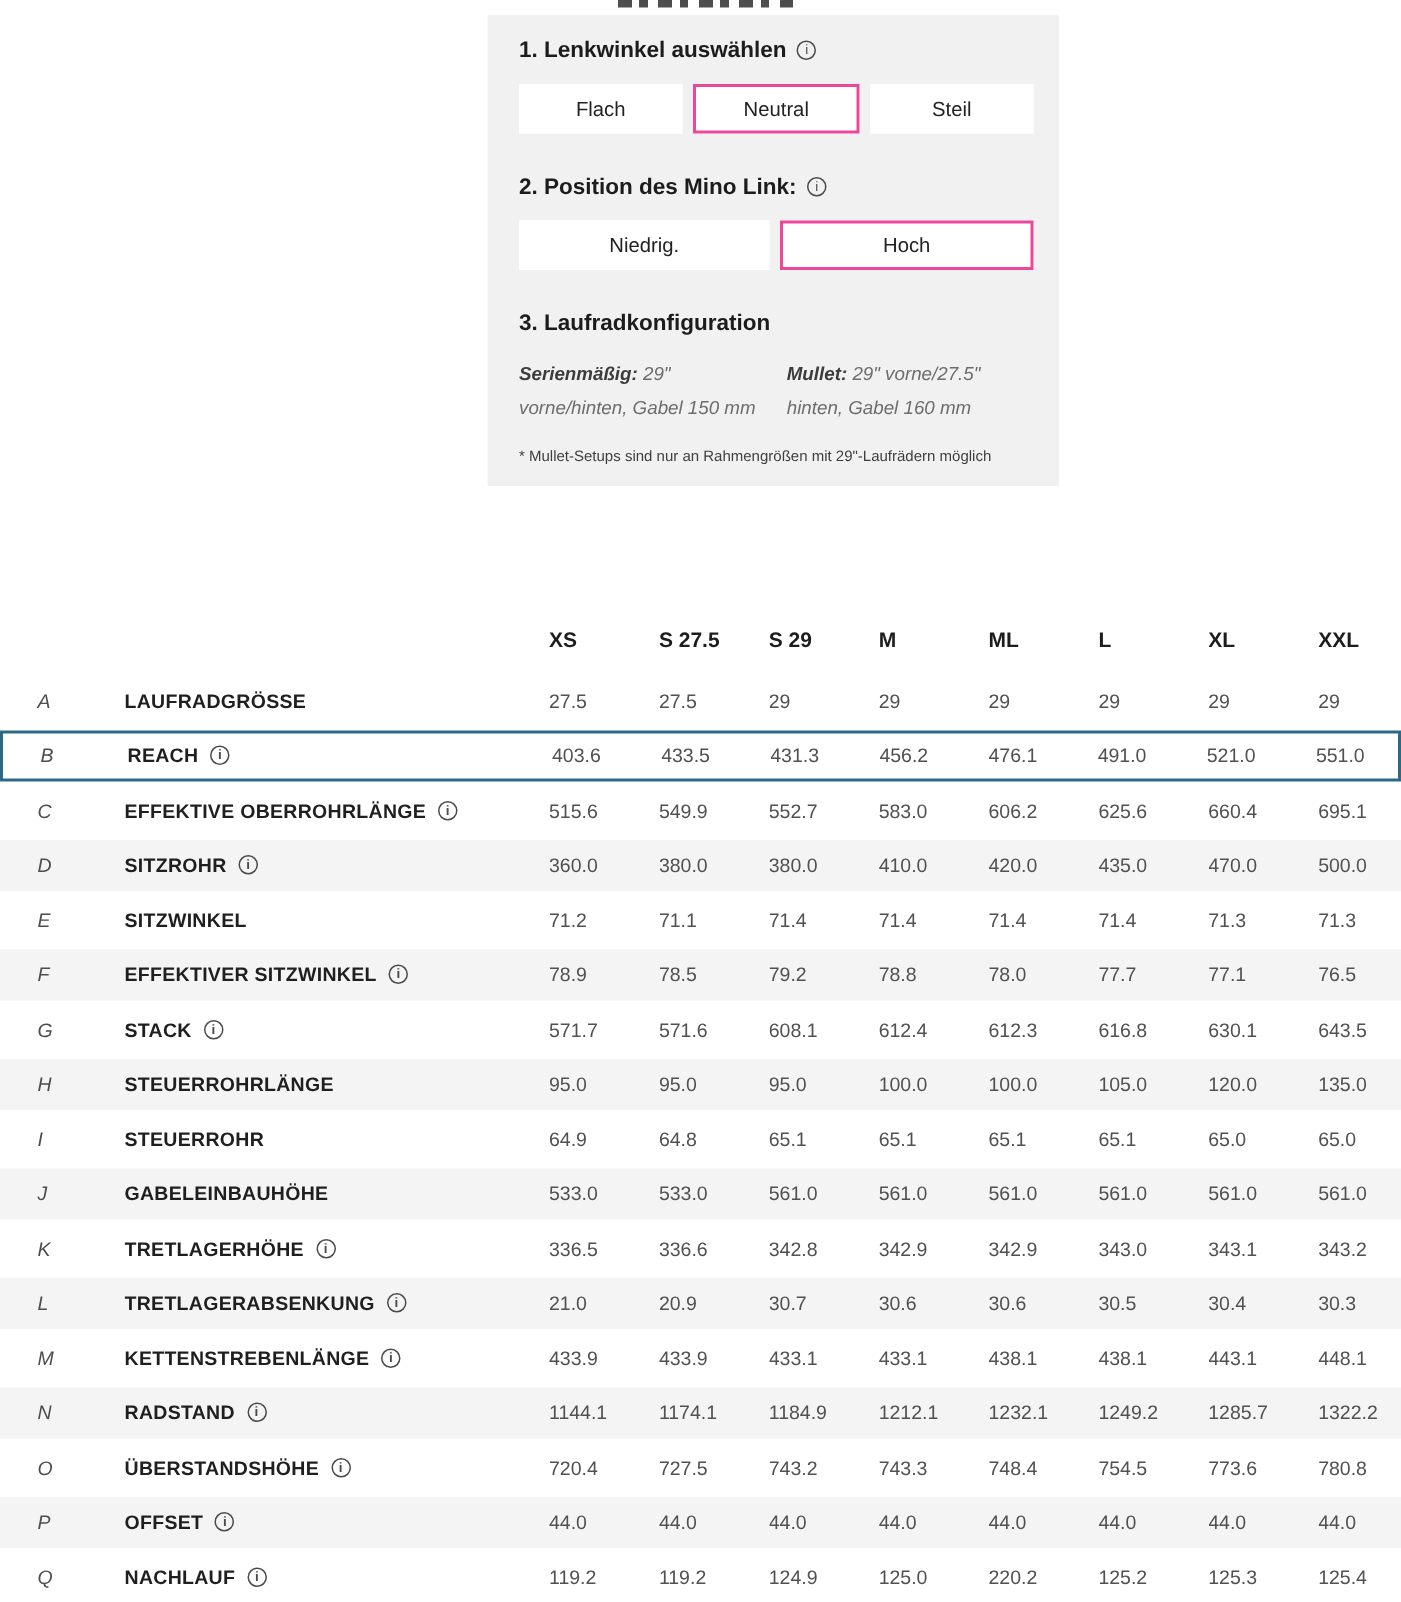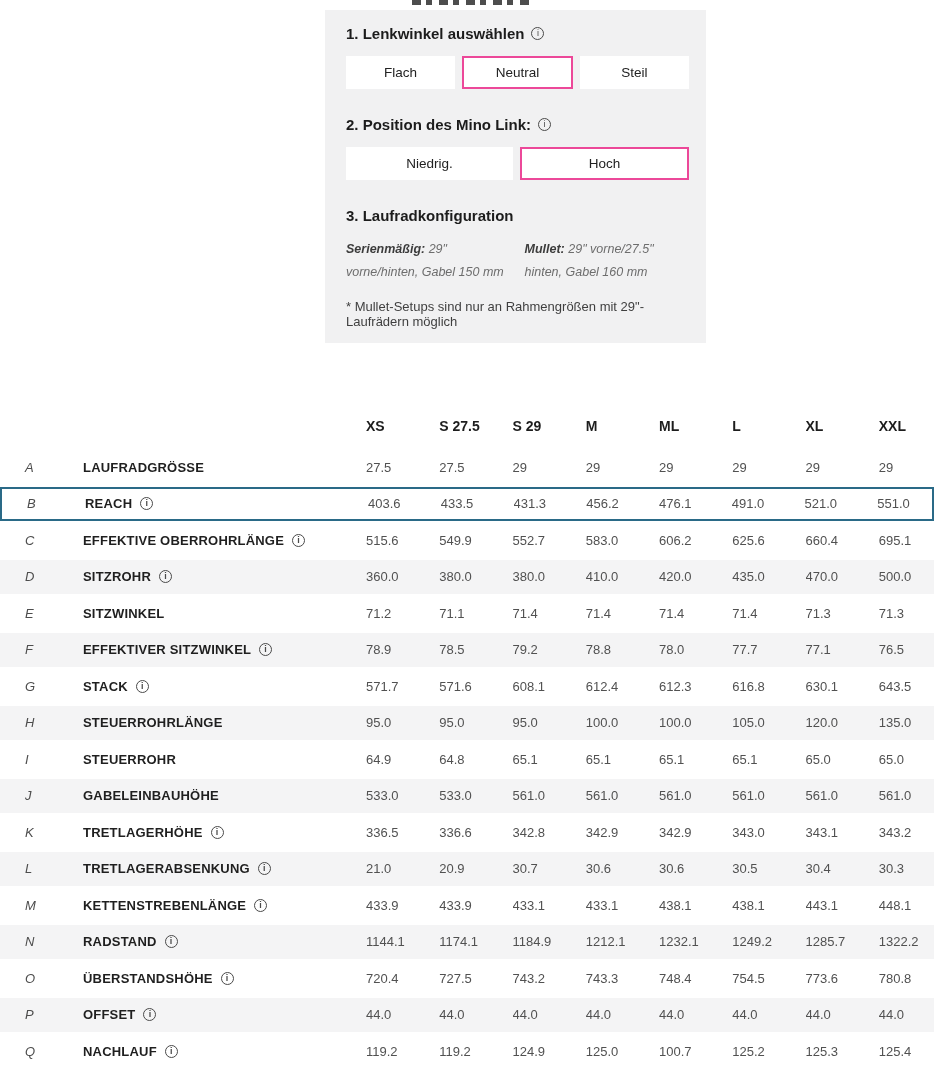--- a/index.html
+++ b/index.html
@@ -41,21 +41,21 @@
     cursor: pointer; padding: 12px;
   }
   .btn.selected { border: 2px solid #ec4899; }
   .btn-row.last { margin-bottom: 6px; }
   .desc-row { display: flex; gap: 14px; margin: 0 0 16px 0; }
   .desc {
     flex: 1; font-style: italic; font-size: 12.5px;
     color: #6d6d6d; line-height: 1.8;
   }
   .desc .lead { font-weight: bold; color: #3c3c3c; }
-  .footnote { font-size: 13px; color: #3f3f3f; margin-top: 3px; font-style: normal; }
+  .footnote { font-size: 10px; color: #3f3f3f; margin-top: 3px; font-style: normal; }
 
   .info {
     width: 13px; height: 13px; min-width: 13px;
     border: 1px solid #4a4a4a; border-radius: 50%;
     font-size: 9px; font-style: normal; font-weight: bold; color: #4a4a4a;
     display: inline-flex; align-items: center; justify-content: center;
     line-height: 1; cursor: pointer;
   }
   .section-title .info { font-weight: normal; }
 
@@ -379,19 +379,19 @@
       <div class="trow">
     <div class="cell letter">Q</div>
     <div class="cell label">
       <span>NACHLAUF</span>
       <span class="info">i</span>
     </div>
   <div class="cell value">119.2</div>
         <div class="cell value">119.2</div>
         <div class="cell value">124.9</div>
         <div class="cell value">125.0</div>
-        <div class="cell value">100.7</div>
+        <div class="cell value">220.2</div>
         <div class="cell value">125.2</div>
         <div class="cell value">125.3</div>
         <div class="cell value">125.4</div>
       </div>
     </div>
 </div>
 
 </body></html>

